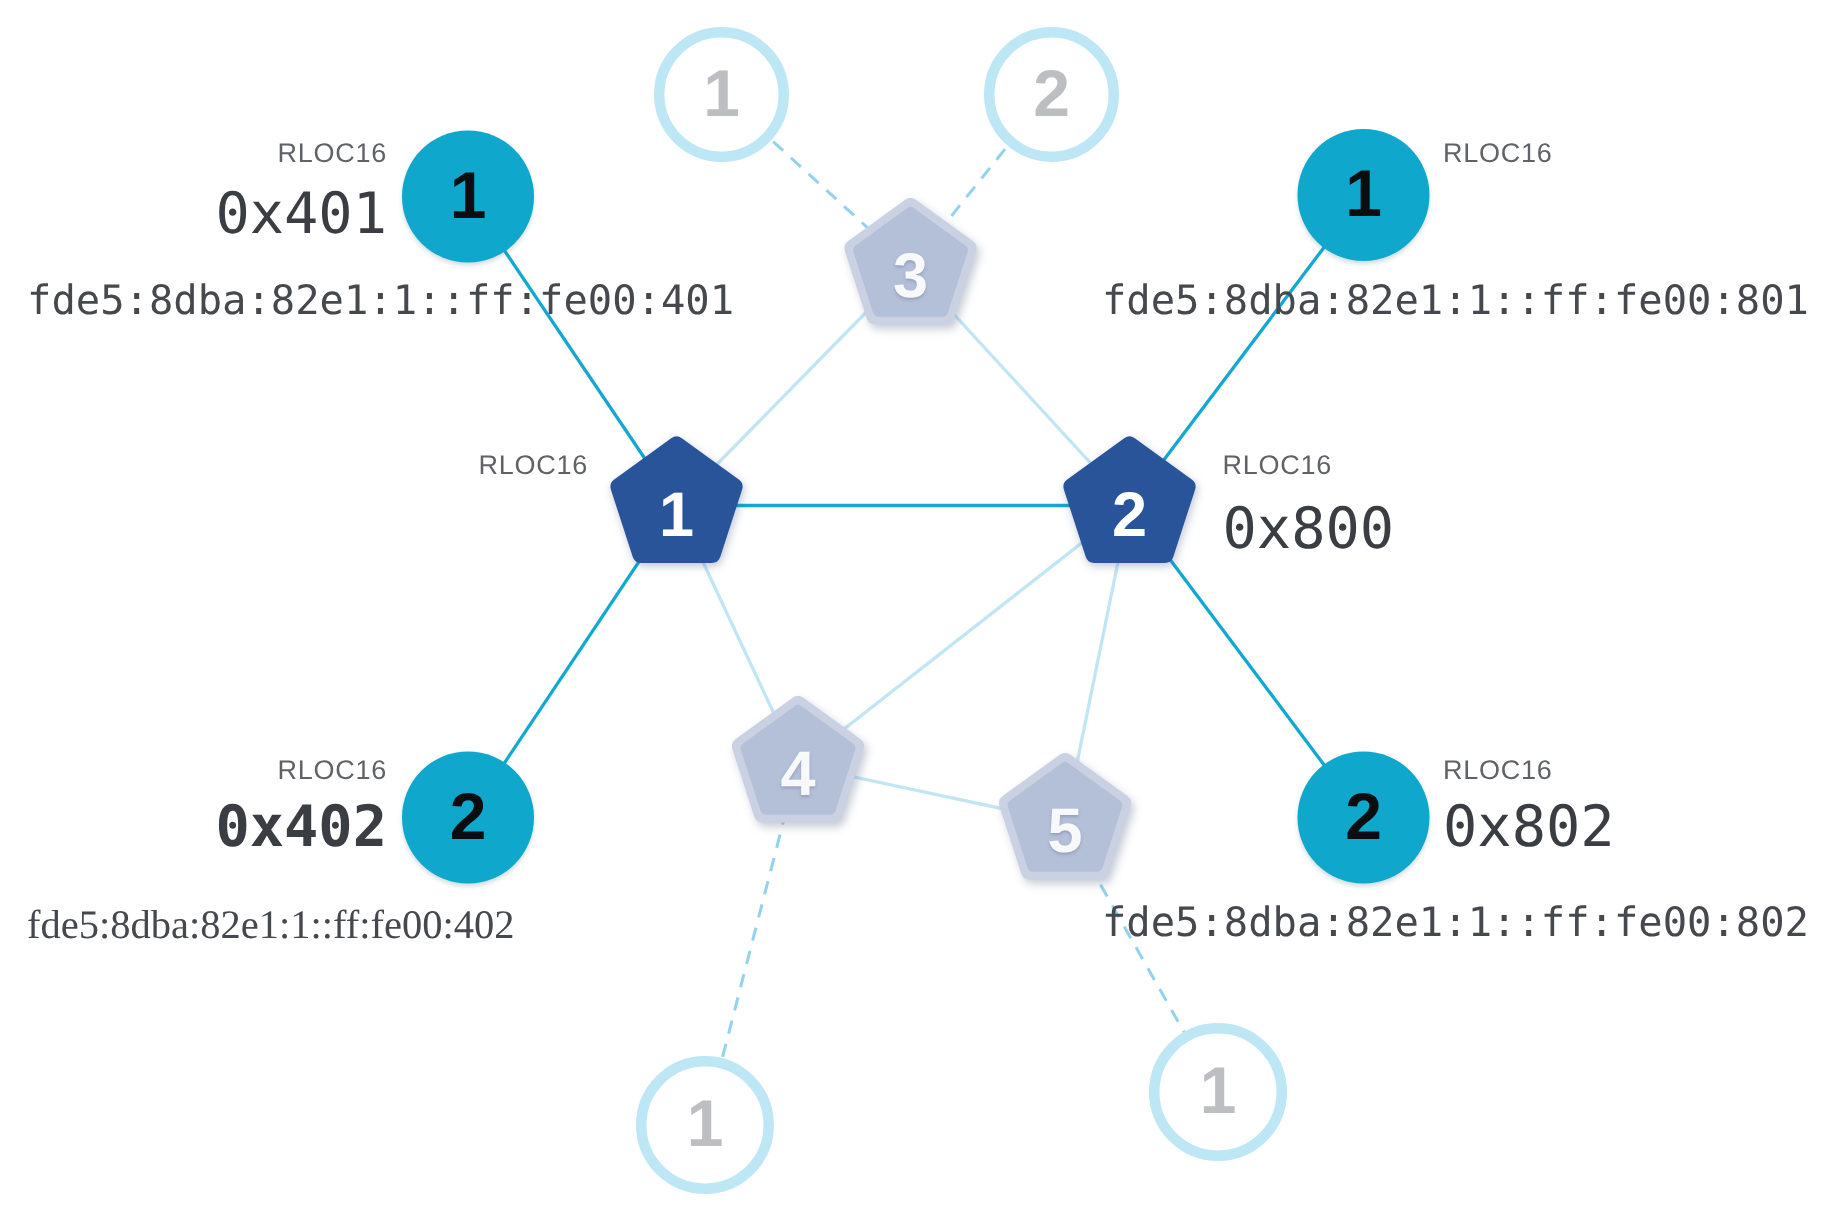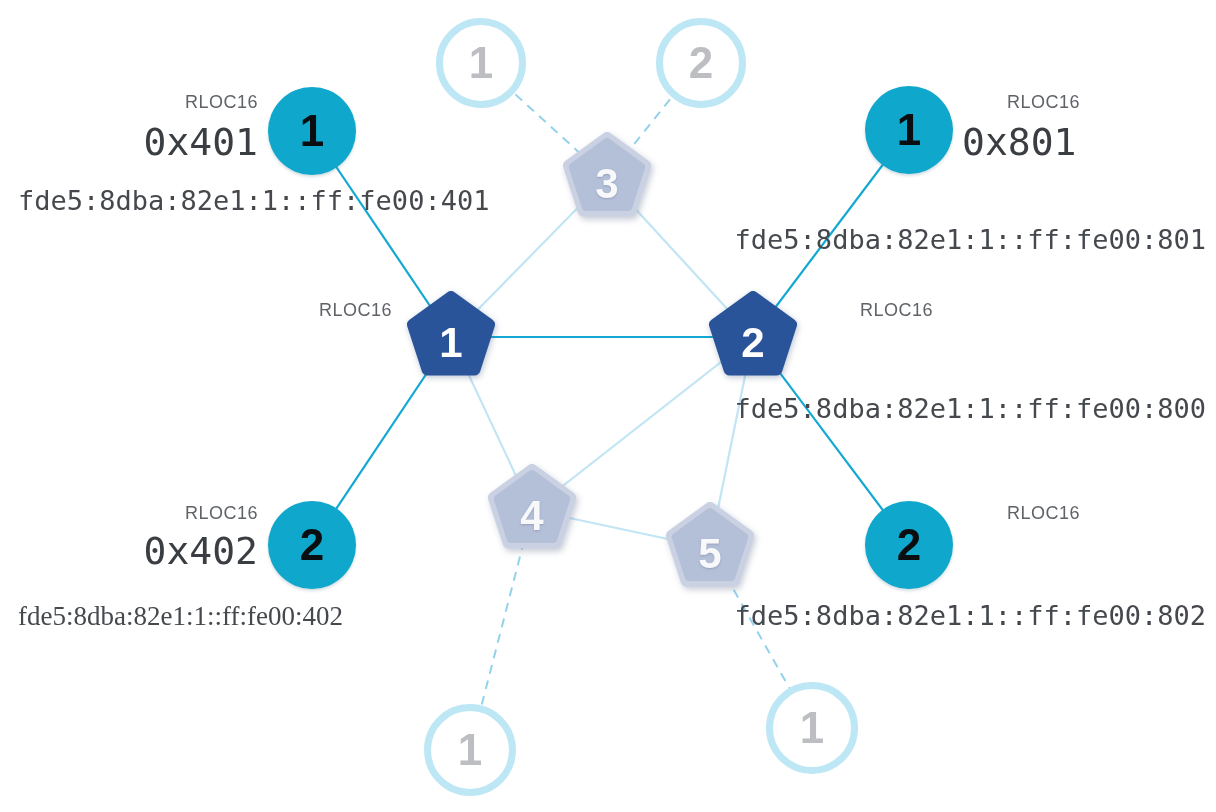--- a/index.html
+++ b/index.html
@@ -25,21 +25,21 @@
   .pent{width:110px;height:110px;}
   .pent svg{display:block;filter:drop-shadow(2px 3px 3px rgba(130,140,165,0.45));}
   .pent.active svg{filter:drop-shadow(1px 2px 3px rgba(70,90,130,0.35));}
   .pent .num{
     position:absolute;inset:0;display:flex;align-items:center;justify-content:center;
     padding-top:12px;font-size:42px;font-weight:bold;color:#ffffff;
   }
   .pent.inactive .num{color:rgba(255,255,255,0.93);text-shadow:0 1px 2px rgba(120,130,160,0.5);}
   
   .lbl{position:absolute;white-space:nowrap;}
-  .rloc-title{font-size:18px;line-height:22px;color:#5f6368;letter-spacing:0.5px;margin-left:45px;}
+  .rloc-title{font-size:18px;line-height:22px;color:#5f6368;letter-spacing:0.5px;}
   .rloc-value{font-family:"DejaVu Sans Mono",monospace;font-size:38px;line-height:46px;color:#3a3e43;}
   .ipv6{font-family:"DejaVu Sans Mono",monospace;font-size:27px;line-height:34px;color:#45494e;text-align:right;}
   .align-right{text-align:right;}
 </style>
 </head>
 <body>
 
 <div id="stage">
 
   <svg id="links" viewBox="0 0 1216 812">
@@ -127,26 +127,26 @@
       <span>2</span>
     </div>
 
   <div class="lbl rloc-title align-right" style="right:958px;top:91px;">RLOC16</div>
   <div class="lbl rloc-value align-right" style="right:958px;top:119px;">0x401</div>
   <div class="lbl ipv6" style="left:18px;top:184px;">fde5:8dba:82e1:1::ff:fe00:401</div>
 
   <div class="lbl rloc-title align-right" style="right:824px;top:299px;">RLOC16</div>
 
   <div class="lbl rloc-title align-right" style="right:958px;top:502px;">RLOC16</div>
-  <div class="lbl rloc-value align-right" style="right:958px;top:528px;">0x402</div>
+  <div class="lbl rloc-value align-right" style="right:958px;top:528px;font-weight:bold;">0x402</div>
   <div class="lbl ipv6" style="left:18px;top:599px;font-family:Liberation Serif, serif;">fde5:8dba:82e1:1::ff:fe00:402</div>
 
   <div class="lbl rloc-title" style="left:962px;top:91px;">RLOC16</div>
-  <div class="lbl rloc-value" style="left:962px;top:119px;">0x801</div>
-  <div class="lbl ipv6" style="right:10px;top:184px;margin-top:39px;">fde5:8dba:82e1:1::ff:fe00:801</div>
+  <div class="lbl ipv6" style="right:10px;top:184px;">fde5:8dba:82e1:1::ff:fe00:801</div>
 
   <div class="lbl rloc-title" style="left:815px;top:299px;">RLOC16</div>
-  <div class="lbl ipv6" style="right:10px;top:392px;">fde5:8dba:82e1:1::ff:fe00:800</div>
+  <div class="lbl rloc-value" style="left:815px;top:329px;">0x800</div>
 
   <div class="lbl rloc-title" style="left:962px;top:502px;">RLOC16</div>
+  <div class="lbl rloc-value" style="left:962px;top:528px;">0x802</div>
   <div class="lbl ipv6" style="right:10px;top:599px;">fde5:8dba:82e1:1::ff:fe00:802</div>
 
 </div>
 
 </body></html>

